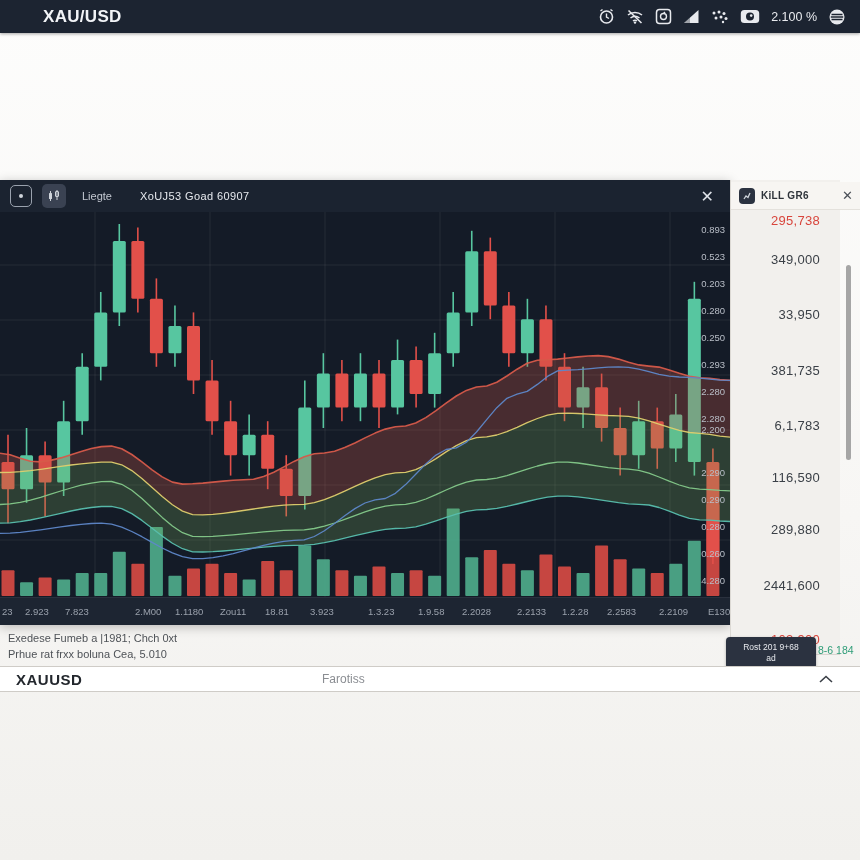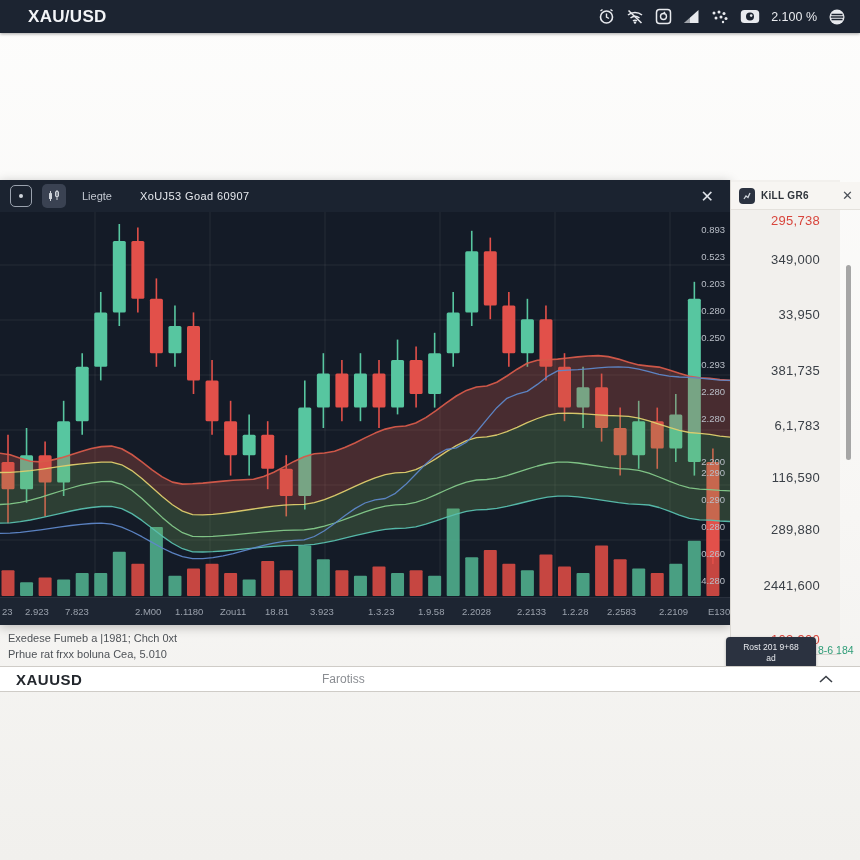--- a/index.html
+++ b/index.html
@@ -9,20 +9,21 @@
     background:linear-gradient(180deg,#fdfdfc 0%,#f7f6f4 60%,#f1f0ed 100%);
     overflow:hidden;
   }
   .page { position:relative; width:860px; height:860px; }
 
   
   .status-bar {
     position:absolute; top:0; left:0; width:860px; height:33px;
     background:#1c2431; display:flex; align-items:center;
     box-shadow:0 1px 3px rgba(0,0,0,0.35);
+    padding-left:15px;
   }
   .status-title { color:#f2f4f7; font-weight:bold; font-size:17px; margin-left:28px; letter-spacing:0.3px; }
   .status-icons { margin-left:auto; margin-right:14px; display:flex; align-items:center; gap:11px; }
   .status-icons svg { display:block; }
   .battery-text { color:#e8eaee; font-size:12.5px; }
 
   
   .chart-window {
     position:absolute; left:0; top:180px; width:730px; height:445px;
     background:#141b27; box-shadow:0 2px 10px rgba(0,0,0,0.25);
@@ -325,21 +326,21 @@
 
     <div class="y-axis-col" id="y-axis">
         <div class="y-label" style="top: 12px;">0.893</div>
         <div class="y-label" style="top: 39px;">0.523</div>
         <div class="y-label" style="top: 66px;">0.203</div>
         <div class="y-label" style="top: 93px;">0.280</div>
         <div class="y-label" style="top: 120px;">0.250</div>
         <div class="y-label" style="top: 147px;">0.293</div>
         <div class="y-label" style="top: 174px;">2.280</div>
         <div class="y-label" style="top: 201px;">2.280</div>
-        <div class="y-label" style="top: 244px;">2.200</div>
+        <div class="y-label" style="top: 212px;">2.200</div>
         <div class="y-label" style="top: 255px;">2.290</div>
         <div class="y-label" style="top: 282px;">0.290</div>
         <div class="y-label" style="top: 309px;">0.280</div>
         <div class="y-label" style="top: 336px;">0.260</div>
         <div class="y-label" style="top: 363px;">4.280</div>
         <div class="y-label" style="top: 390px;">0.290</div>
       </div>
 
     <div class="x-axis-strip" id="x-axis">
         <div class="x-label" style="left: 2px;">23</div>

